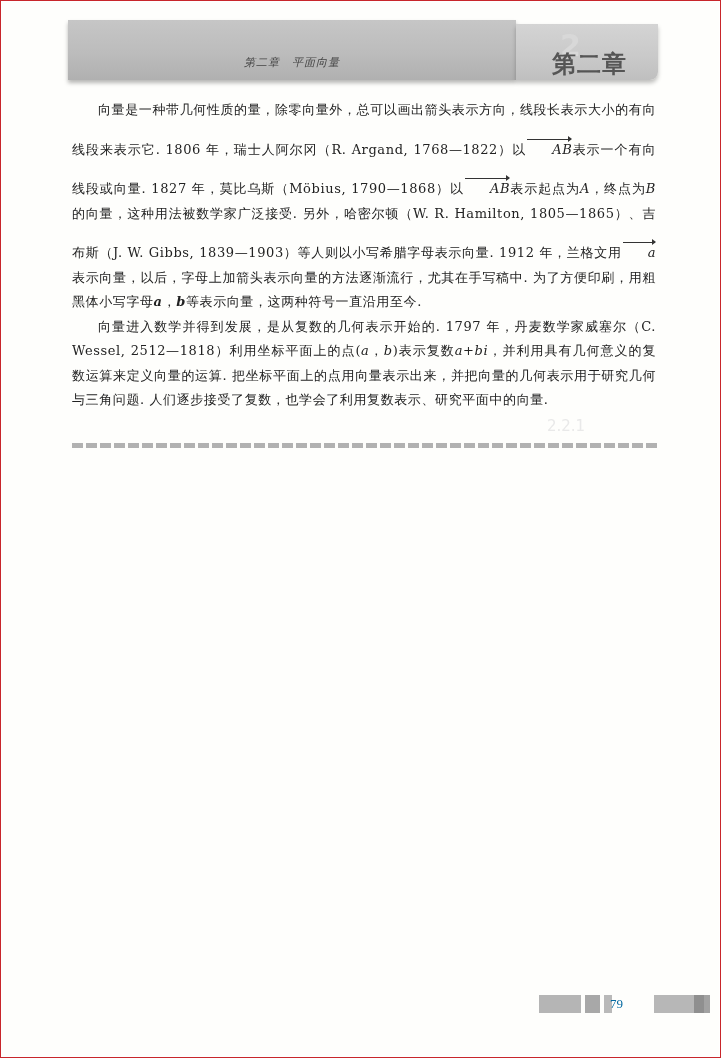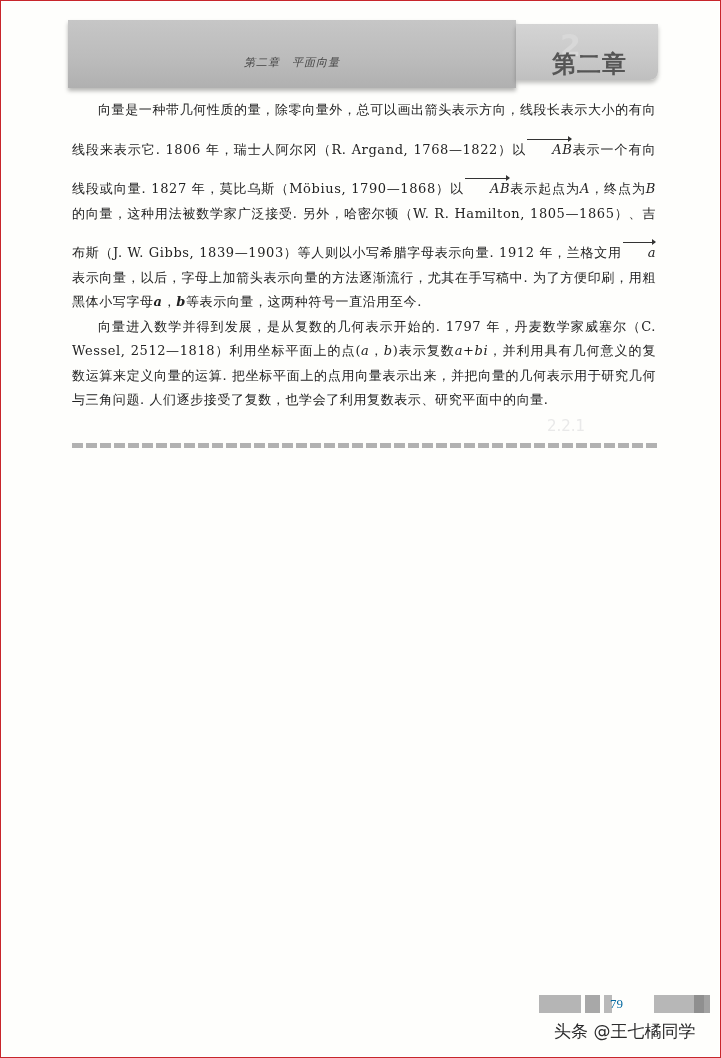--- a/index.html
+++ b/index.html
@@ -11,21 +11,21 @@
   .frame {
     position: absolute; left: 0; top: 0; width: 719px; height: 1056px;
     border: 1px solid #c8262b; box-sizing: content-box;
   }
   .page {
     position: absolute; left: 2px; top: 2px; right: 2px; bottom: 2px;
     background: #fefefc;
   }
   
   .header-band {
-    position: absolute; left: 66px; top: 18px; width: 448px; height: 68px;
+    position: absolute; left: 66px; top: 18px; width: 448px; height: 60px;
     background: linear-gradient(180deg, #c6c6c6 0%, #bcbcbc 55%, #b0b0b0 100%);
     box-shadow: 0 3px 4px rgba(0,0,0,0.28);
   }
   .header-tab {
     position: absolute; left: 514px; top: 22px; width: 142px; height: 56px;
     background: linear-gradient(180deg, #d4d4d4 0%, #c9c9c9 60%, #bfbfbf 100%);
     border-radius: 0 0 8px 0;
     box-shadow: 0 3px 4px rgba(0,0,0,0.25);
   }
   .header-title {
@@ -118,14 +118,13 @@
   <div class="divider"></div>
 
   <div class="footer-bar-a"></div>
   <div class="footer-bar-b"></div>
   <div class="footer-bar-c"></div>
   <div class="page-number">79</div>
   <div class="footer-bar-d"></div>
   <div class="footer-bar-e"></div>
   <div class="footer-bar-f"></div>
 
-  <div class="watermark">头条 @王七橘同学</div>
 </div>
 
 </body></html>

